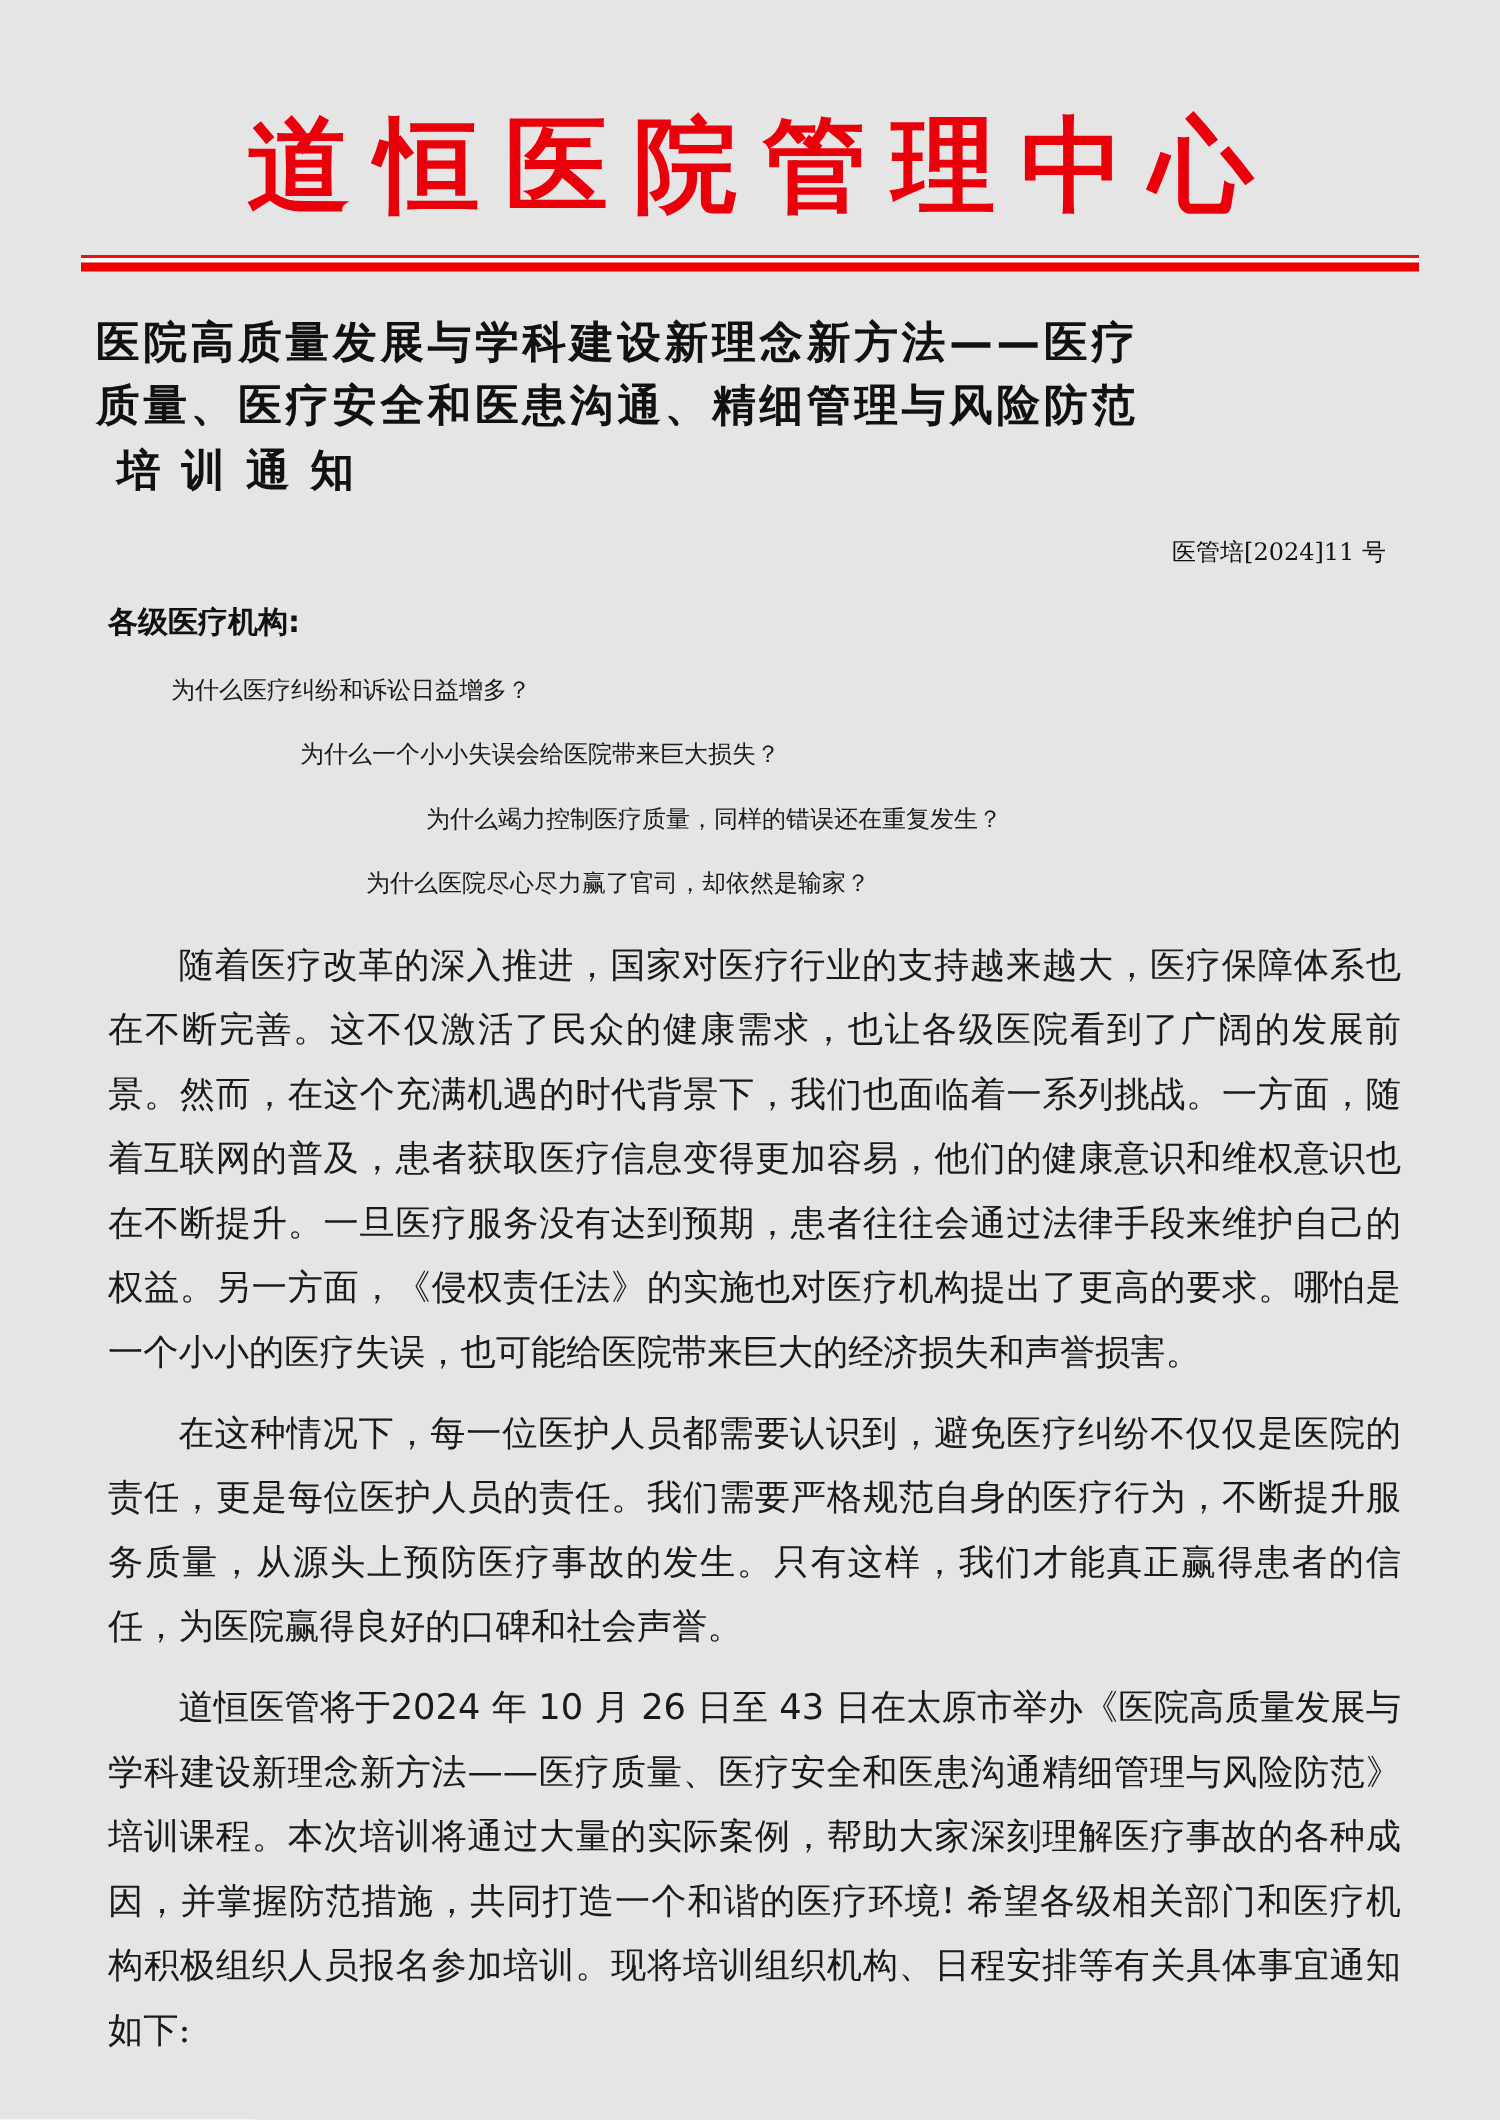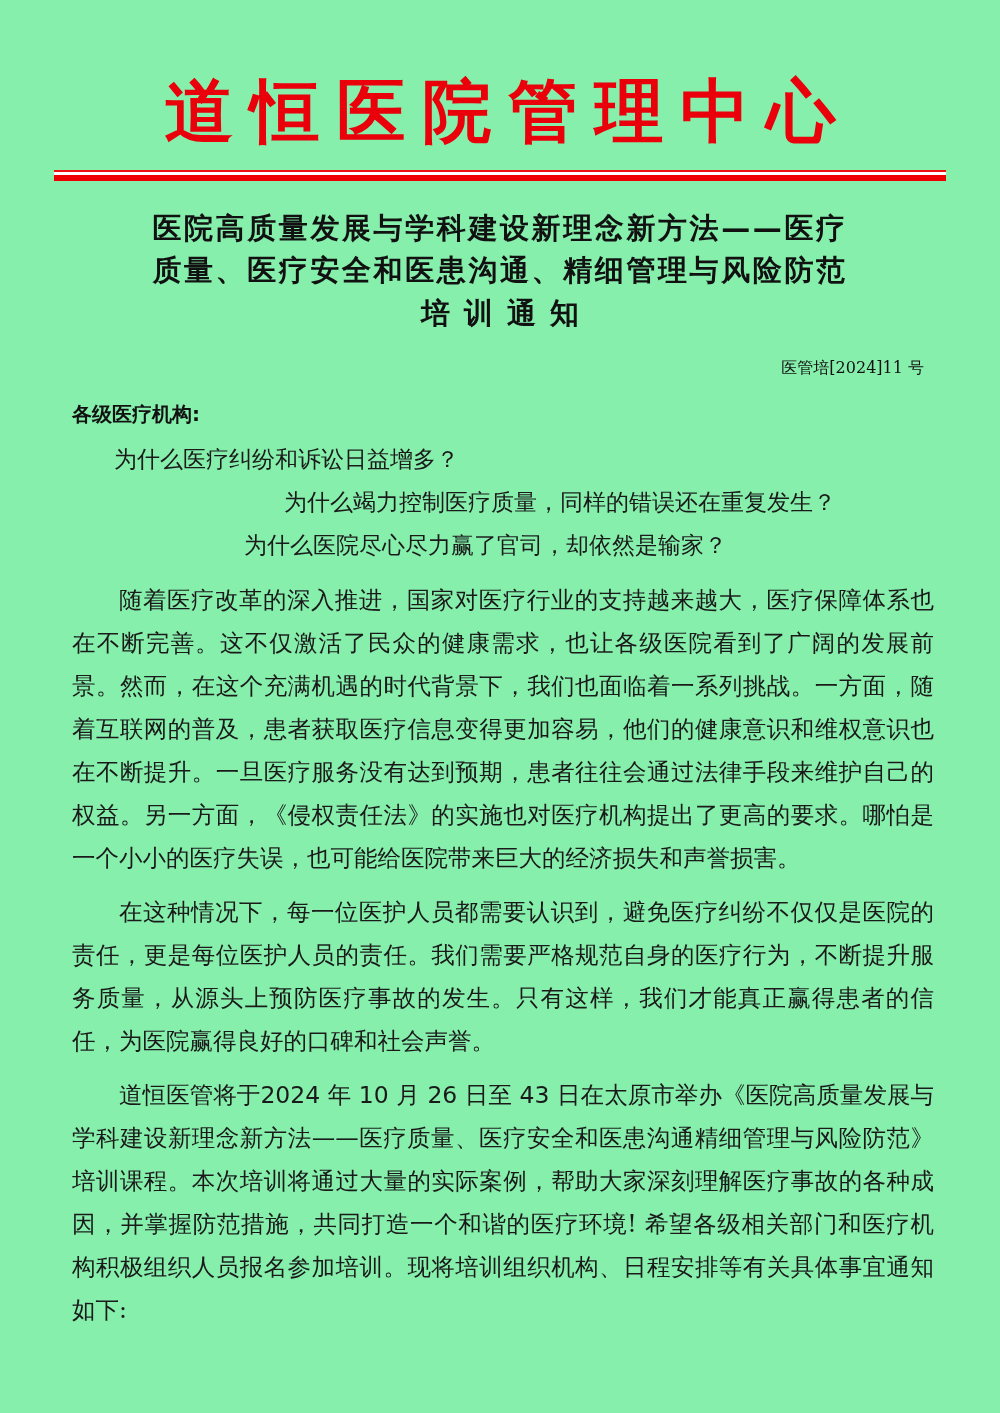--- a/index.html
+++ b/index.html
@@ -16,21 +16,21 @@
     color: #111111;
     overflow: hidden;
   }
 
   .page {
     position: relative;
     width: 1000px;
     height: 1413px;
     box-sizing: border-box;
     padding: 0 52px;
-    background: #86efac;
+    background: #e5e5e5;
   }
 
   
   .masthead {
     padding-top: 74px;
     text-align: center;
   }
   .masthead-title {
     font-family: "DejaVu Sans", "Liberation Sans", sans-serif;
     color: #ea000b;
@@ -59,21 +59,20 @@
   }
   .rule-thick {
     height: 6px;
     background: #ee0000;
     width: 100%;
   }
 
   
   .doc-title {
     margin: 26px 12px 0 12px;
-    text-align: center;
     font-family: "DejaVu Sans", "Liberation Sans", sans-serif;
     font-weight: 700;
     font-size: 29px;
     line-height: 1.48;
     letter-spacing: 2.6px;
     color: #111111;
   }
   .doc-title .t-line {
     display: block;
   }
@@ -101,21 +100,21 @@
     font-size: 20px;
     line-height: 1.5;
     color: #111111;
   }
 
   
   .questions {
     margin-top: 9px;
   }
   .question {
-    font-size: 23px;
+    font-size: 16px;
     line-height: 43px;
     color: #1a1a1a;
     white-space: nowrap;
   }
   .q-indent-0 { padding-left: 62px; }
   .q-indent-1 { padding-left: 148px; }
   .q-indent-2 { padding-left: 192px; }
   .q-indent-3 { padding-left: 232px; }
 
   
@@ -160,20 +159,21 @@
     <span class="t-line">质量、医疗安全和医患沟通、精细管理与风险防范</span>
     <span class="t-line last">培训通知</span>
   </div>
 
   <div class="doc-number">医管培[2024]11 号</div>
 
   <div class="salutation">各级医疗机构:</div>
 
   <div class="questions">
     <div class="question q-indent-0">为什么医疗纠纷和诉讼日益增多？</div>
+    <div class="question q-indent-1">为什么一个小小失误会给医院带来巨大损失？</div>
     <div class="question q-indent-3">为什么竭力控制医疗质量，同样的错误还在重复发生？</div>
     <div class="question q-indent-2">为什么医院尽心尽力赢了官司，却依然是输家？</div>
   </div>
 
   <div class="body-block">
 
     <p class="para">随着医疗改革的深入推进，国家对医疗行业的支持越来越大，医疗保障体系也在不断完善。这不仅激活了民众的健康需求，也让各级医院看到了广阔的发展前景。然而，在这个充满机遇的时代背景下，我们也面临着一系列挑战。一方面，随着互联网的普及，患者获取医疗信息变得更加容易，他们的健康意识和维权意识也在不断提升。一旦医疗服务没有达到预期，患者往往会通过法律手段来维护自己的权益。另一方面，《侵权责任法》的实施也对医疗机构提出了更高的要求。哪怕是一个小小的医疗失误，也可能给医院带来巨大的经济损失和声誉损害。</p>
 
     <p class="para spaced-top">在这种情况下，每一位医护人员都需要认识到，避免医疗纠纷不仅仅是医院的责任，更是每位医护人员的责任。我们需要严格规范自身的医疗行为，不断提升服务质量，从源头上预防医疗事故的发生。只有这样，我们才能真正赢得患者的信任，为医院赢得良好的口碑和社会声誉。</p>
 

